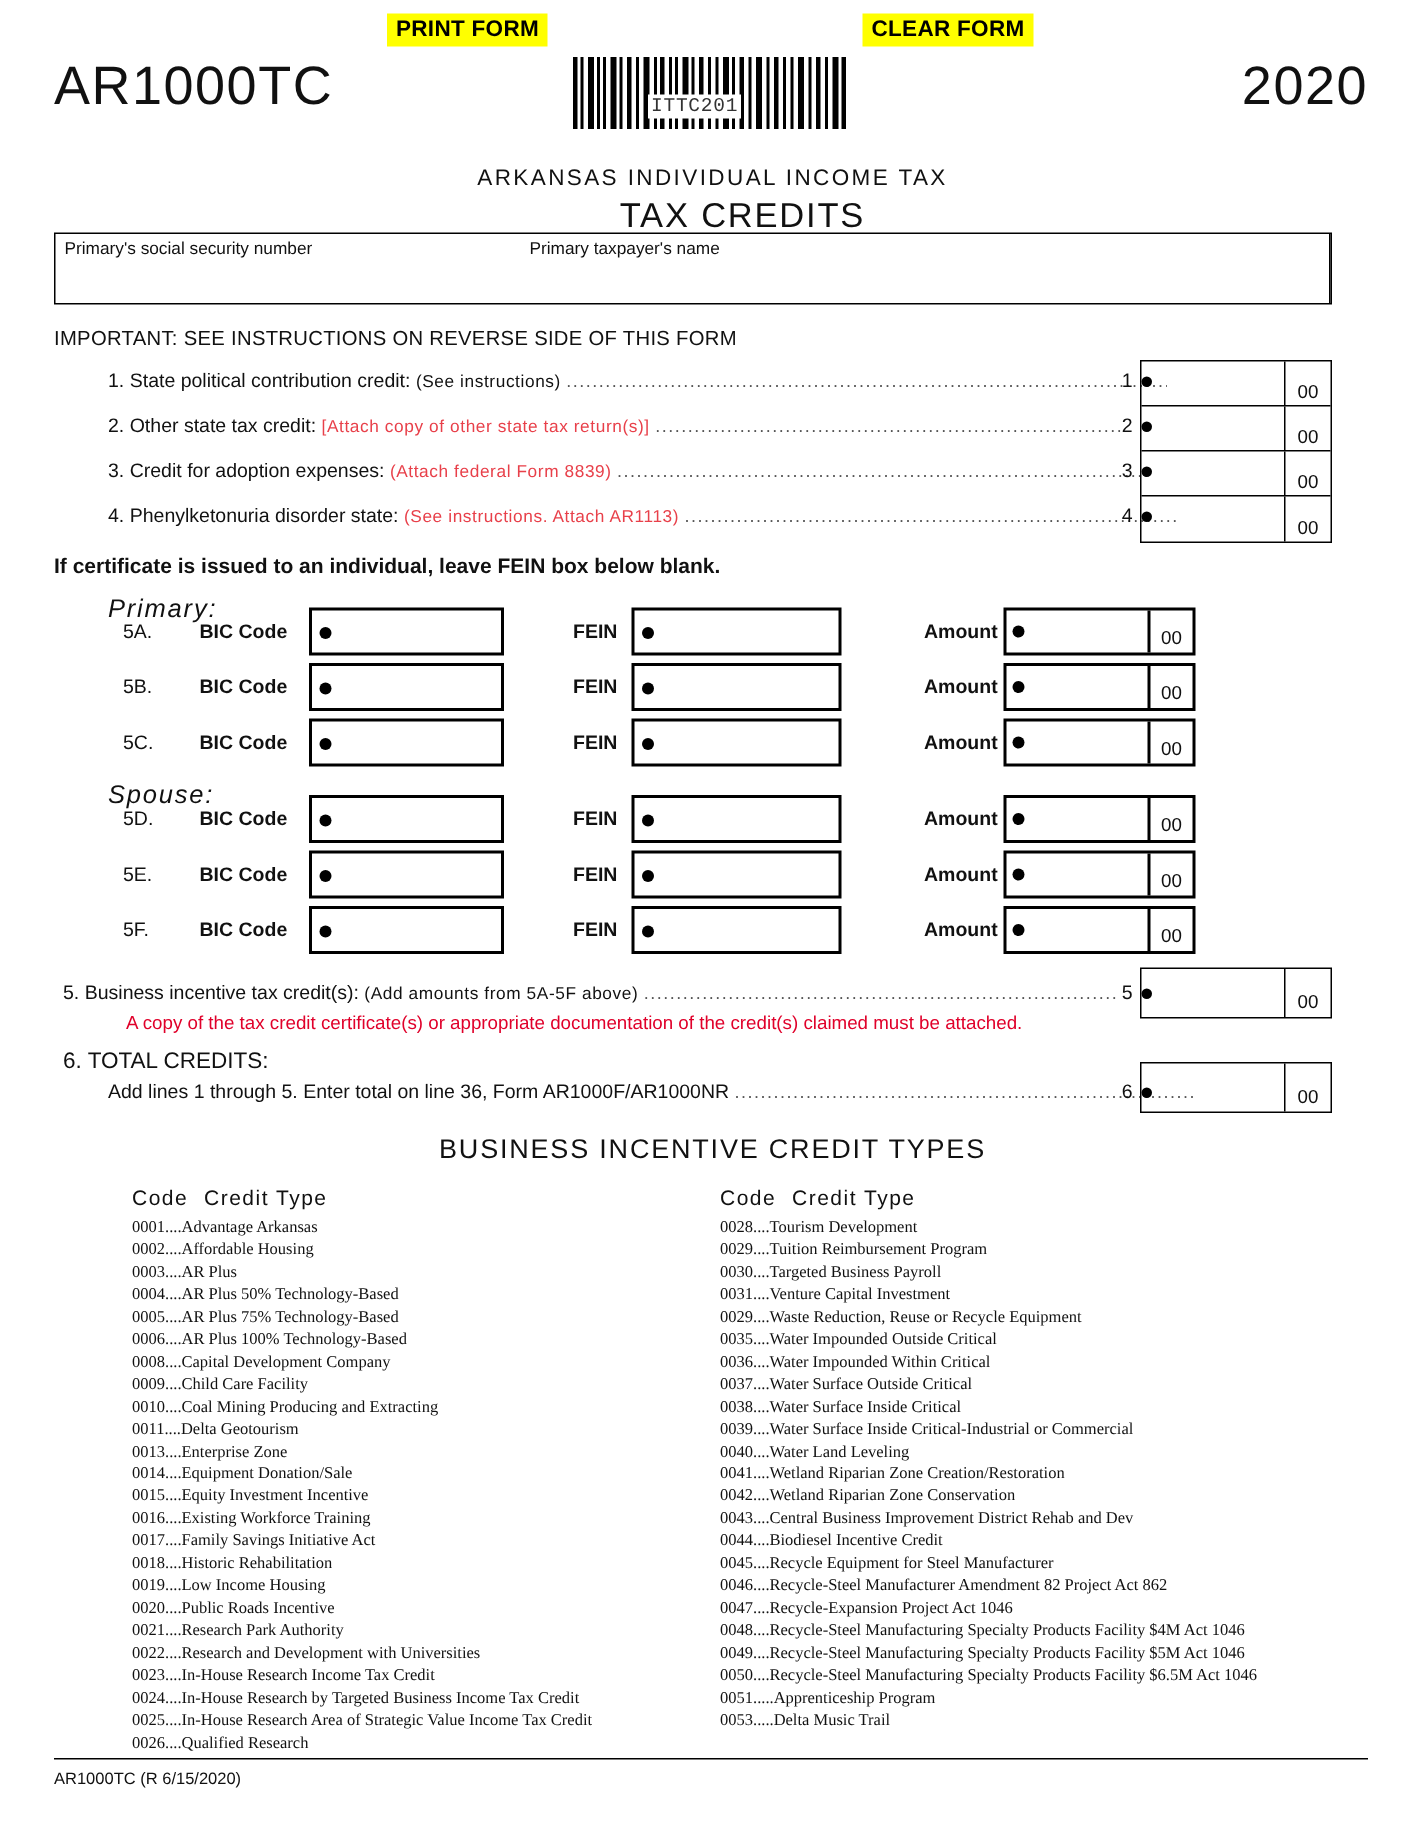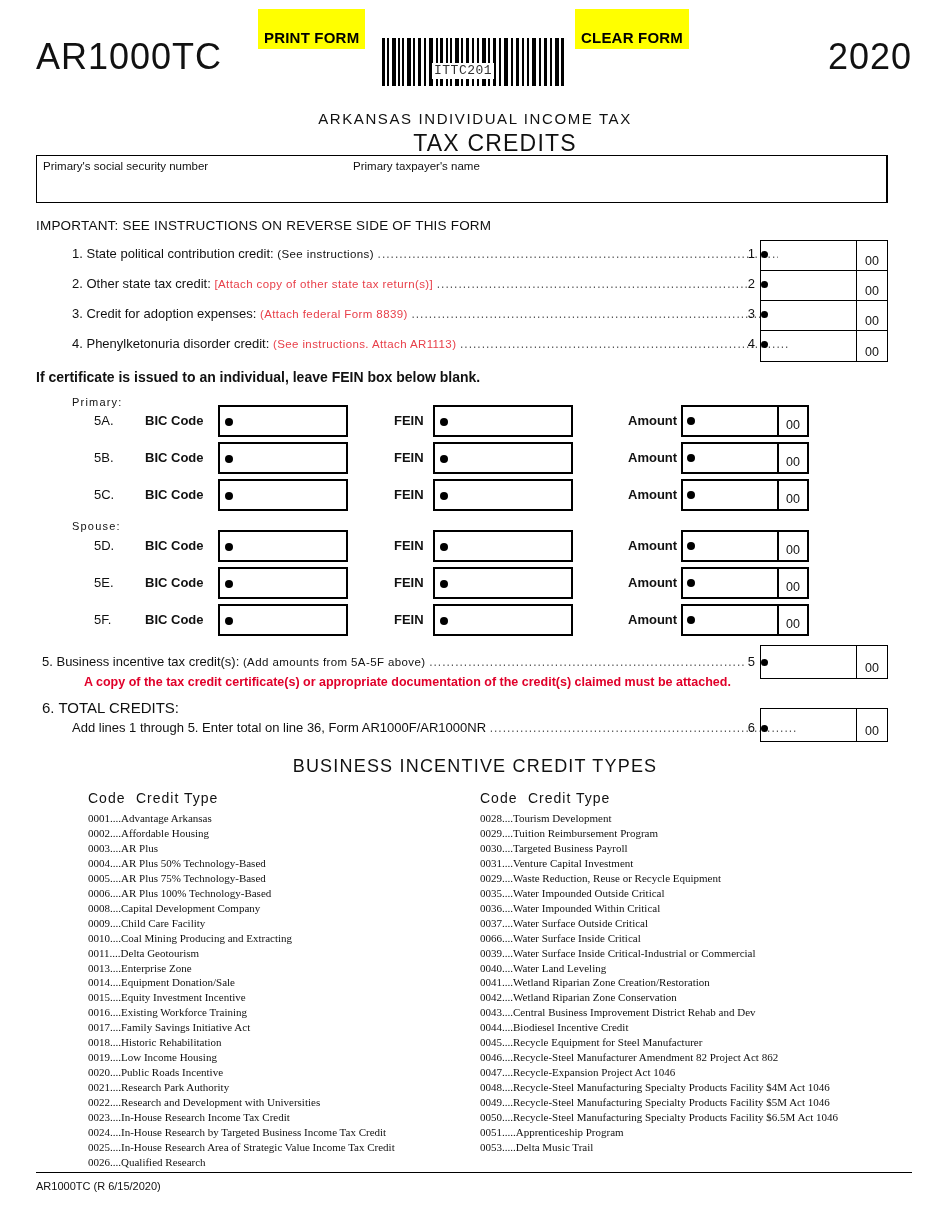--- a/index.html
+++ b/index.html
@@ -14,21 +14,21 @@
   }
 
   
   .btn-print, .btn-clear{
     position:absolute;
     background:#ffff00;
     color:#000;
     font-weight:bold;
     font-size:15px;
     letter-spacing:.2px;
-    padding:21px 6px 4px 6px;
+    padding:3px 6px 4px 6px;
     line-height:1;
     cursor:pointer;
   }
   .btn-print{ left:258px; top:9px; }
   .btn-clear{ left:575px; top:9px; }
 
   
   .form-id{
     position:absolute; left:36px; top:36px;
     font-size:36px; letter-spacing:1px; font-weight:400;
@@ -135,23 +135,23 @@
   }
 
   
   .certnote{
     position:absolute; left:36px; top:369px;
     font-size:14px; font-weight:bold;
   }
 
   
   .grouplabel{
-    position:absolute; font-size:11px; letter-spacing:1.2px;
-  }
-  .bicrow{ position:absolute; left:12px; width:861px; height:32px; }
+    position:absolute; font-size:17px; letter-spacing:1.2px;font-style:italic;
+  }
+  .bicrow{ position:absolute; left:0; width:861px; height:32px; }
   .bicrow .rid{
     position:absolute; left:82px; top:8px; font-size:13px;
   }
   .bicrow .biclab{
     position:absolute; left:133px; top:8px; font-size:13px; font-weight:bold;
   }
   .fldbox{
     position:absolute; top:0; height:32px;
     border:2px solid #000; background:#fff;
   }
@@ -202,21 +202,21 @@
   }
   .bigline .tot .c{
     width:30px; display:flex; align-items:flex-end; justify-content:center;
     font-size:12.5px; padding-bottom:3px;
   }
   .bigline .lnum{ position:absolute; right:133px; font-size:13px; }
   .bigline .dot{
     position:absolute; right:120px;
     width:7px; height:7px; border-radius:50%; background:#000;
   }
-  .redbold{ color:#e0002a; font-weight:bold; font-size:12.5px; }
+  .redbold{ color:#e0002a; font-weight:normal; font-size:12.5px; }
 
   
   .bict-title{
     position:absolute; left:0; right:0; top:756px;
     text-align:center; font-size:18px; letter-spacing:1.2px;
   }
   .colhead{
     position:absolute; font-size:14px; letter-spacing:1px;
   }
   .codelist{
@@ -335,21 +335,21 @@
       <span class="red">(Attach federal Form 8839)</span>
       <span class="dots" style="width:355px">..................................................................................................................</span>
     </div>
     <div class="lnum">3</div>
     <div class="dot"></div>
   </div>
 
   <div class="cline" style="height:30px">
     <div class="txt">
       <span class="num">4.</span>
-      <span>Phenylketonuria disorder credit:</span>
+      <span>Phenylketonuria disorder state:</span>
       <span class="red">(See instructions. Attach AR1113)</span>
       <span class="dots" style="width:330px">..................................................................................................................</span>
     </div>
     <div class="lnum">4</div>
     <div class="dot"></div>
   </div>
 
   <div class="amtstack">
     <div class="amtrow">
       <div class="money">
@@ -589,21 +589,21 @@
   </div>
 <div class="codelist" id="right-codes" style="left:480px; top:811px;">
     <div>0028....Tourism Development</div>
     <div>0029....Tuition Reimbursement Program</div>
     <div>0030....Targeted Business Payroll</div>
     <div>0031....Venture Capital Investment</div>
     <div>0029....Waste Reduction, Reuse or Recycle Equipment</div>
     <div>0035....Water Impounded Outside Critical</div>
     <div>0036....Water Impounded Within Critical</div>
     <div>0037....Water Surface Outside Critical</div>
-    <div>0066....Water Surface Inside Critical</div>
+    <div>0038....Water Surface Inside Critical</div>
     <div>0039....Water Surface Inside Critical-Industrial or Commercial</div>
     <div>0040....Water Land Leveling</div>
     <div>0041....Wetland Riparian Zone Creation/Restoration</div>
     <div>0042....Wetland Riparian Zone Conservation</div>
     <div>0043....Central Business Improvement District Rehab and Dev</div>
     <div>0044....Biodiesel Incentive Credit</div>
     <div>0045....Recycle Equipment for Steel Manufacturer</div>
     <div>0046....Recycle-Steel Manufacturer Amendment 82 Project Act 862</div>
     <div>0047....Recycle-Expansion Project Act 1046</div>
     <div>0048....Recycle-Steel Manufacturing Specialty Products Facility $4M Act 1046</div>

